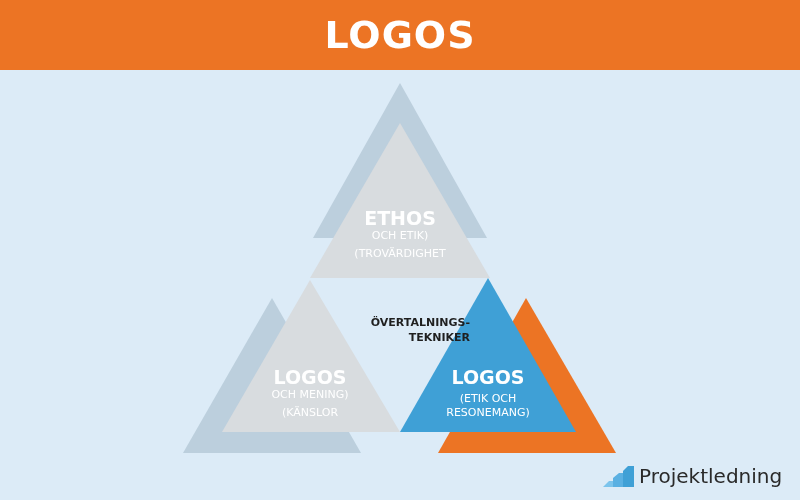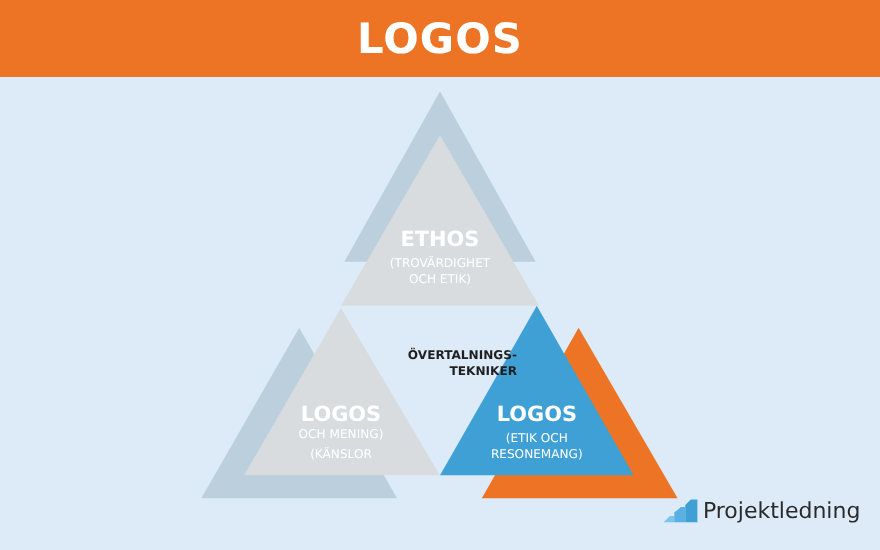--- a/index.html
+++ b/index.html
@@ -4,21 +4,21 @@
 <style>
   html, body { margin:0; padding:0; }
   body { width:800px; height:500px; position:relative; overflow:hidden; background:#DCEBF7; font-family:"DejaVu Sans", sans-serif; }
   .header { position:absolute; left:0; top:0; width:800px; height:70px; background:#EC7424; display:flex; align-items:center; justify-content:center; }
   .header h1 { margin:0; color:#FFFFFF; font-size:38px; font-weight:bold; letter-spacing:1px; font-family:"DejaVu Sans", sans-serif; }
   svg.diagram { position:absolute; left:0; top:0; }
   .lbl { position:absolute; text-align:center; color:#FFFFFF; }
   .lbl .t { font-weight:bold; font-size:19px; display:block; line-height:22px; }
   .lbl .s { font-size:11px; display:block; line-height:14px; margin-top:4px; }
   .center-lbl { position:absolute; left:330px; top:315px; width:140px; text-align:right; font-weight:bold; font-size:11px; line-height:15px; color:#1F1F1F; }
-  .brand { position:absolute; left:603px; top:450px; height:28px; display:flex; align-items:center;justify-content:space-between; }
+  .brand { position:absolute; left:603px; top:462px; height:28px; display:flex; align-items:center;justify-content:space-between; }
   .brand span { font-size:20px; color:#2A2A2A; margin-left:4px; font-family:"DejaVu Sans", sans-serif; }
 </style>
 </head>
 <body>
 
 <div class="header">
   <h1>LOGOS</h1>
 </div>
 
 <svg class="diagram" width="800" height="500">
@@ -28,22 +28,22 @@
 
   <polygon points="272,298 361,453 183,453" fill="#BCCFDD"></polygon>
   <polygon points="310,280 400,432 222,432" fill="#D8DCDF"></polygon>
 
   <polygon points="526,298 616,453 438,453" fill="#EC7424"></polygon>
   <polygon points="488,278 576,432 400,432" fill="#3FA0D6"></polygon>
 </svg>
 
 <div class="lbl" style="left:330px; top:207px; width:140px;">
   <span class="t">ETHOS</span>
+  <span class="s" style="margin-top:0">OCH ETIK)</span>
   <span class="s">(TROVÄRDIGHET</span>
-  <span class="s" style="margin-top:0">OCH ETIK)</span>
 </div>
 
 <div class="center-lbl">
   <div>ÖVERTALNINGS-</div>
   <div>TEKNIKER</div>
 </div>
 
 <div class="lbl" style="left:240px; top:366px; width:140px;">
   <span class="t">LOGOS</span>
   <span class="s" style="margin-top:0">OCH MENING)</span>

